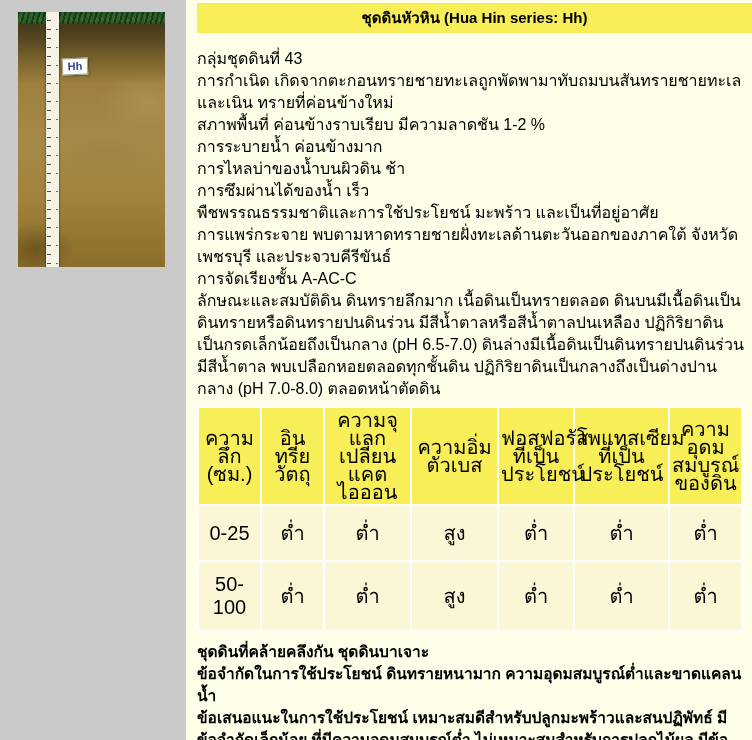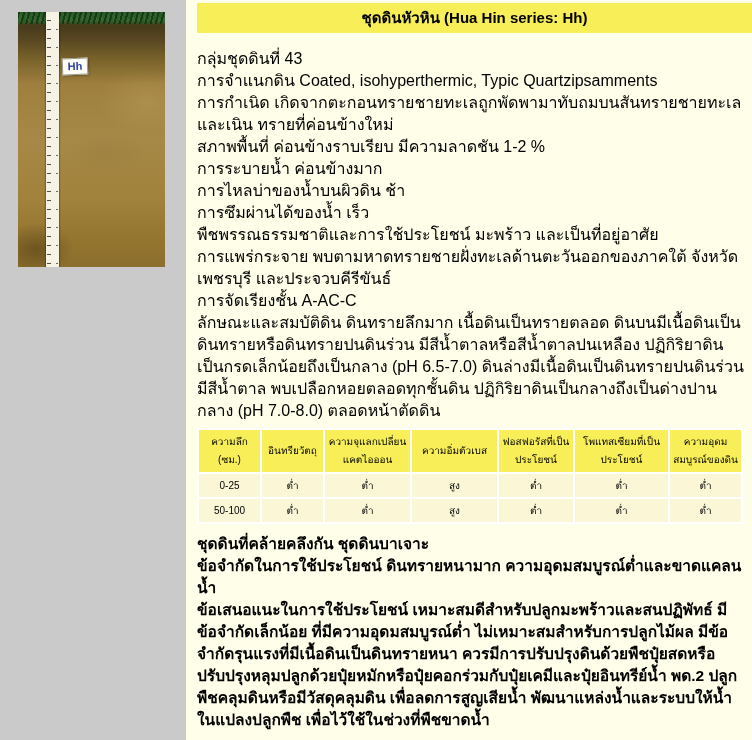--- a/index.html
+++ b/index.html
@@ -84,34 +84,34 @@
     font-size: 16px;
     line-height: 22px;
   }
   .body-text .line { min-height: 22px; }
 
   table.soil-table {
     margin: 6px 0 0 11px;
     border-collapse: collapse;
     table-layout: fixed;
     width: 544px;
-    font-size: 10px;
+    font-size: 20px;
   }
   table.soil-table th {
     background: #F7EE58;
     font-weight: normal;
     padding: 3px 2px;
     line-height: 18px;
     border: 2px solid #FFFFFF;
     text-align: center;
     vertical-align: middle;
   }
   table.soil-table td {
     background: #FBF7D6;
-    padding: 1px 2px;
+    padding: 11px 2px;
     height: 21px;
     border: 2px solid #FFFFFF;
     text-align: center;
     vertical-align: middle;
   }
 
   .notes {
     margin: 9px 8px 0 11px;
     font-size: 15.5px;
     line-height: 22px;
@@ -127,21 +127,20 @@
     <div class="tape"></div>
     <div class="soil-label">Hh</div>
   </div>
 </div>
 
 <div class="content">
   <div class="title-bar">ชุดดินหัวหิน (Hua Hin series: Hh)</div>
 
   <div class="body-text">
     <div class="line">กลุ่มชุดดินที่ 43</div>
-    <div class="line">การจำแนกดิน Coated, isohyperthermic, Typic Quartzipsamments</div>
     <div class="line">การกำเนิด เกิดจากตะกอนทรายชายทะเลถูกพัดพามาทับถมบนสันทรายชายทะเลและเนิน ทรายที่ค่อนข้างใหม่</div>
     <div class="line">สภาพพื้นที่ ค่อนข้างราบเรียบ มีความลาดชัน 1-2 %</div>
     <div class="line">การระบายน้ำ ค่อนข้างมาก</div>
     <div class="line">การไหลบ่าของน้ำบนผิวดิน ช้า</div>
     <div class="line">การซึมผ่านได้ของน้ำ เร็ว</div>
     <div class="line">พืชพรรณธรรมชาติและการใช้ประโยชน์ มะพร้าว และเป็นที่อยู่อาศัย</div>
     <div class="line">การแพร่กระจาย พบตามหาดทรายชายฝั่งทะเลด้านตะวันออกของภาคใต้ จังหวัดเพชรบุรี และประจวบคีรีขันธ์</div>
     <div class="line">การจัดเรียงชั้น A-AC-C</div>
     <div class="line">ลักษณะและสมบัติดิน ดินทรายลึกมาก เนื้อดินเป็นทรายตลอด ดินบนมีเนื้อดินเป็นดินทรายหรือดินทรายปนดินร่วน มีสีน้ำตาลหรือสีน้ำตาลปนเหลือง ปฏิกิริยาดินเป็นกรดเล็กน้อยถึงเป็นกลาง (pH 6.5-7.0) ดินล่างมีเนื้อดินเป็นดินทรายปนดินร่วน มีสีน้ำตาล พบเปลือกหอยตลอดทุกชั้นดิน ปฏิกิริยาดินเป็นกลางถึงเป็นด่างปานกลาง (pH 7.0-8.0) ตลอดหน้าตัดดิน</div>
   </div>

